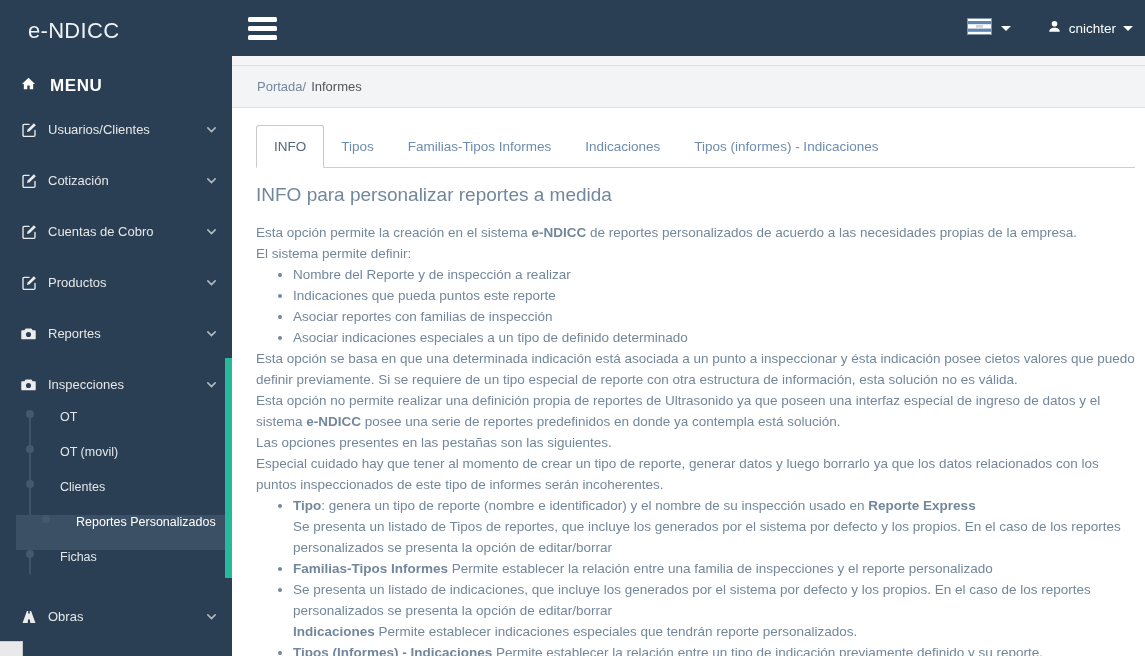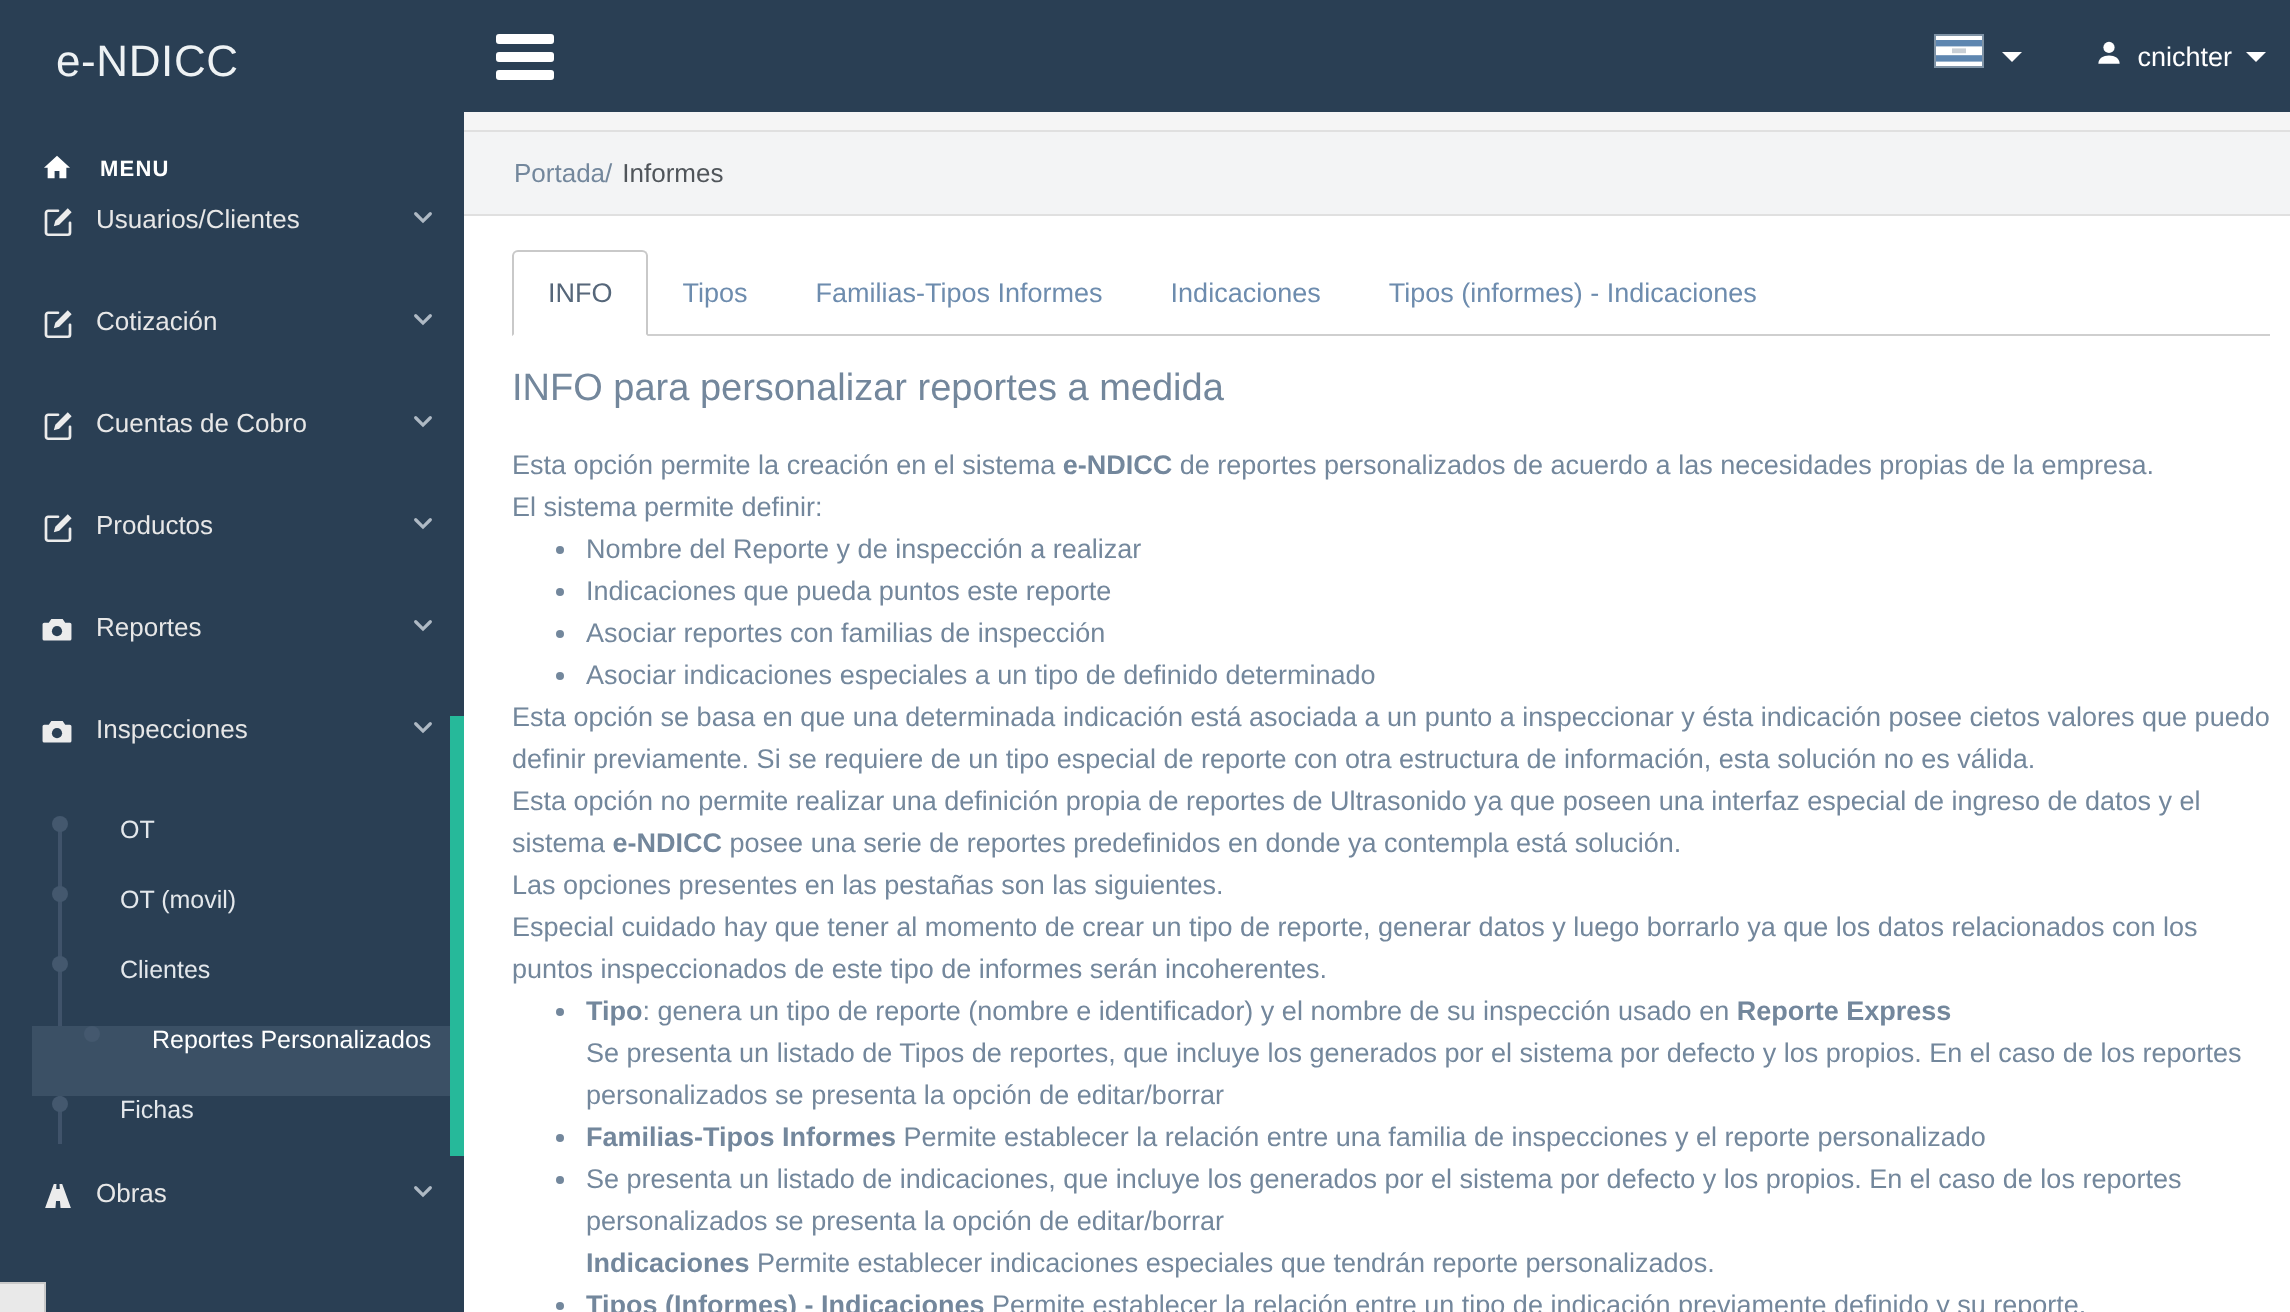--- a/index.html
+++ b/index.html
@@ -2,23 +2,23 @@
 <html><head>
 <meta charset="utf-8">
 <style>
   html,body{margin:0;padding:0;}
   body{width:1145px;height:656px;overflow:hidden;font-family:"Liberation Sans",sans-serif;background:#F5F5F5;}
   .app{display:flex;width:100%;height:100%;}
 
   
   .sidebar{width:232px;min-width:232px;background:#2A3F54;position:relative;color:#E7E7E7;overflow:hidden;}
   .brand{font-size:22px;color:#EEF2F4;padding:18px 0 0 28px;letter-spacing:.3px;}
-  .menu-header{display:flex;align-items:center;gap:13px;margin:31px 0 0 20px;font-size:11px;font-weight:700;color:#FFFFFF;letter-spacing:.6px;}
+  .menu-header{display:flex;align-items:center;gap:13px;margin:31px 0 0 20px;font-size:17px;font-weight:700;color:#FFFFFF;letter-spacing:.6px;}
   .nav{margin-top:7px;}
-  .nav-item{height:51px;display:flex;padding:0 14px 0 20px;font-size:13px;color:#E7E7E7;cursor:pointer;}
+  .nav-item{height:51px;display:flex;align-items:center;padding:0 14px 0 20px;font-size:13px;color:#E7E7E7;cursor:pointer;}
   .nav-item .icon{width:18px;display:flex;margin-right:10px;color:#ECECEC;}
   .nav-item .lbl{flex:1;}
   .chev{color:#AEB9C4;display:flex;}
   .submenu{position:relative;}
   .submenu::before{content:"";position:absolute;left:29px;top:4px;height:160px;width:2px;background:#40536A;}
   .sub-item{height:35px;display:flex;align-items:flex-start;padding-left:60px;font-size:12.5px;color:#E3E7EB;position:relative;cursor:pointer;}
   .sub-item::before{content:"";position:absolute;left:26px;width:8px;height:8px;border-radius:50%;background:#44586E;}
   .sub-item.active{background:#3B5065;color:#FFFFFF;margin-left:16px;}
   .obras{margin-top:6px;}
   .scroll-thumb{position:absolute;top:358px;right:0;width:7px;height:220px;background:#26B99A;}

